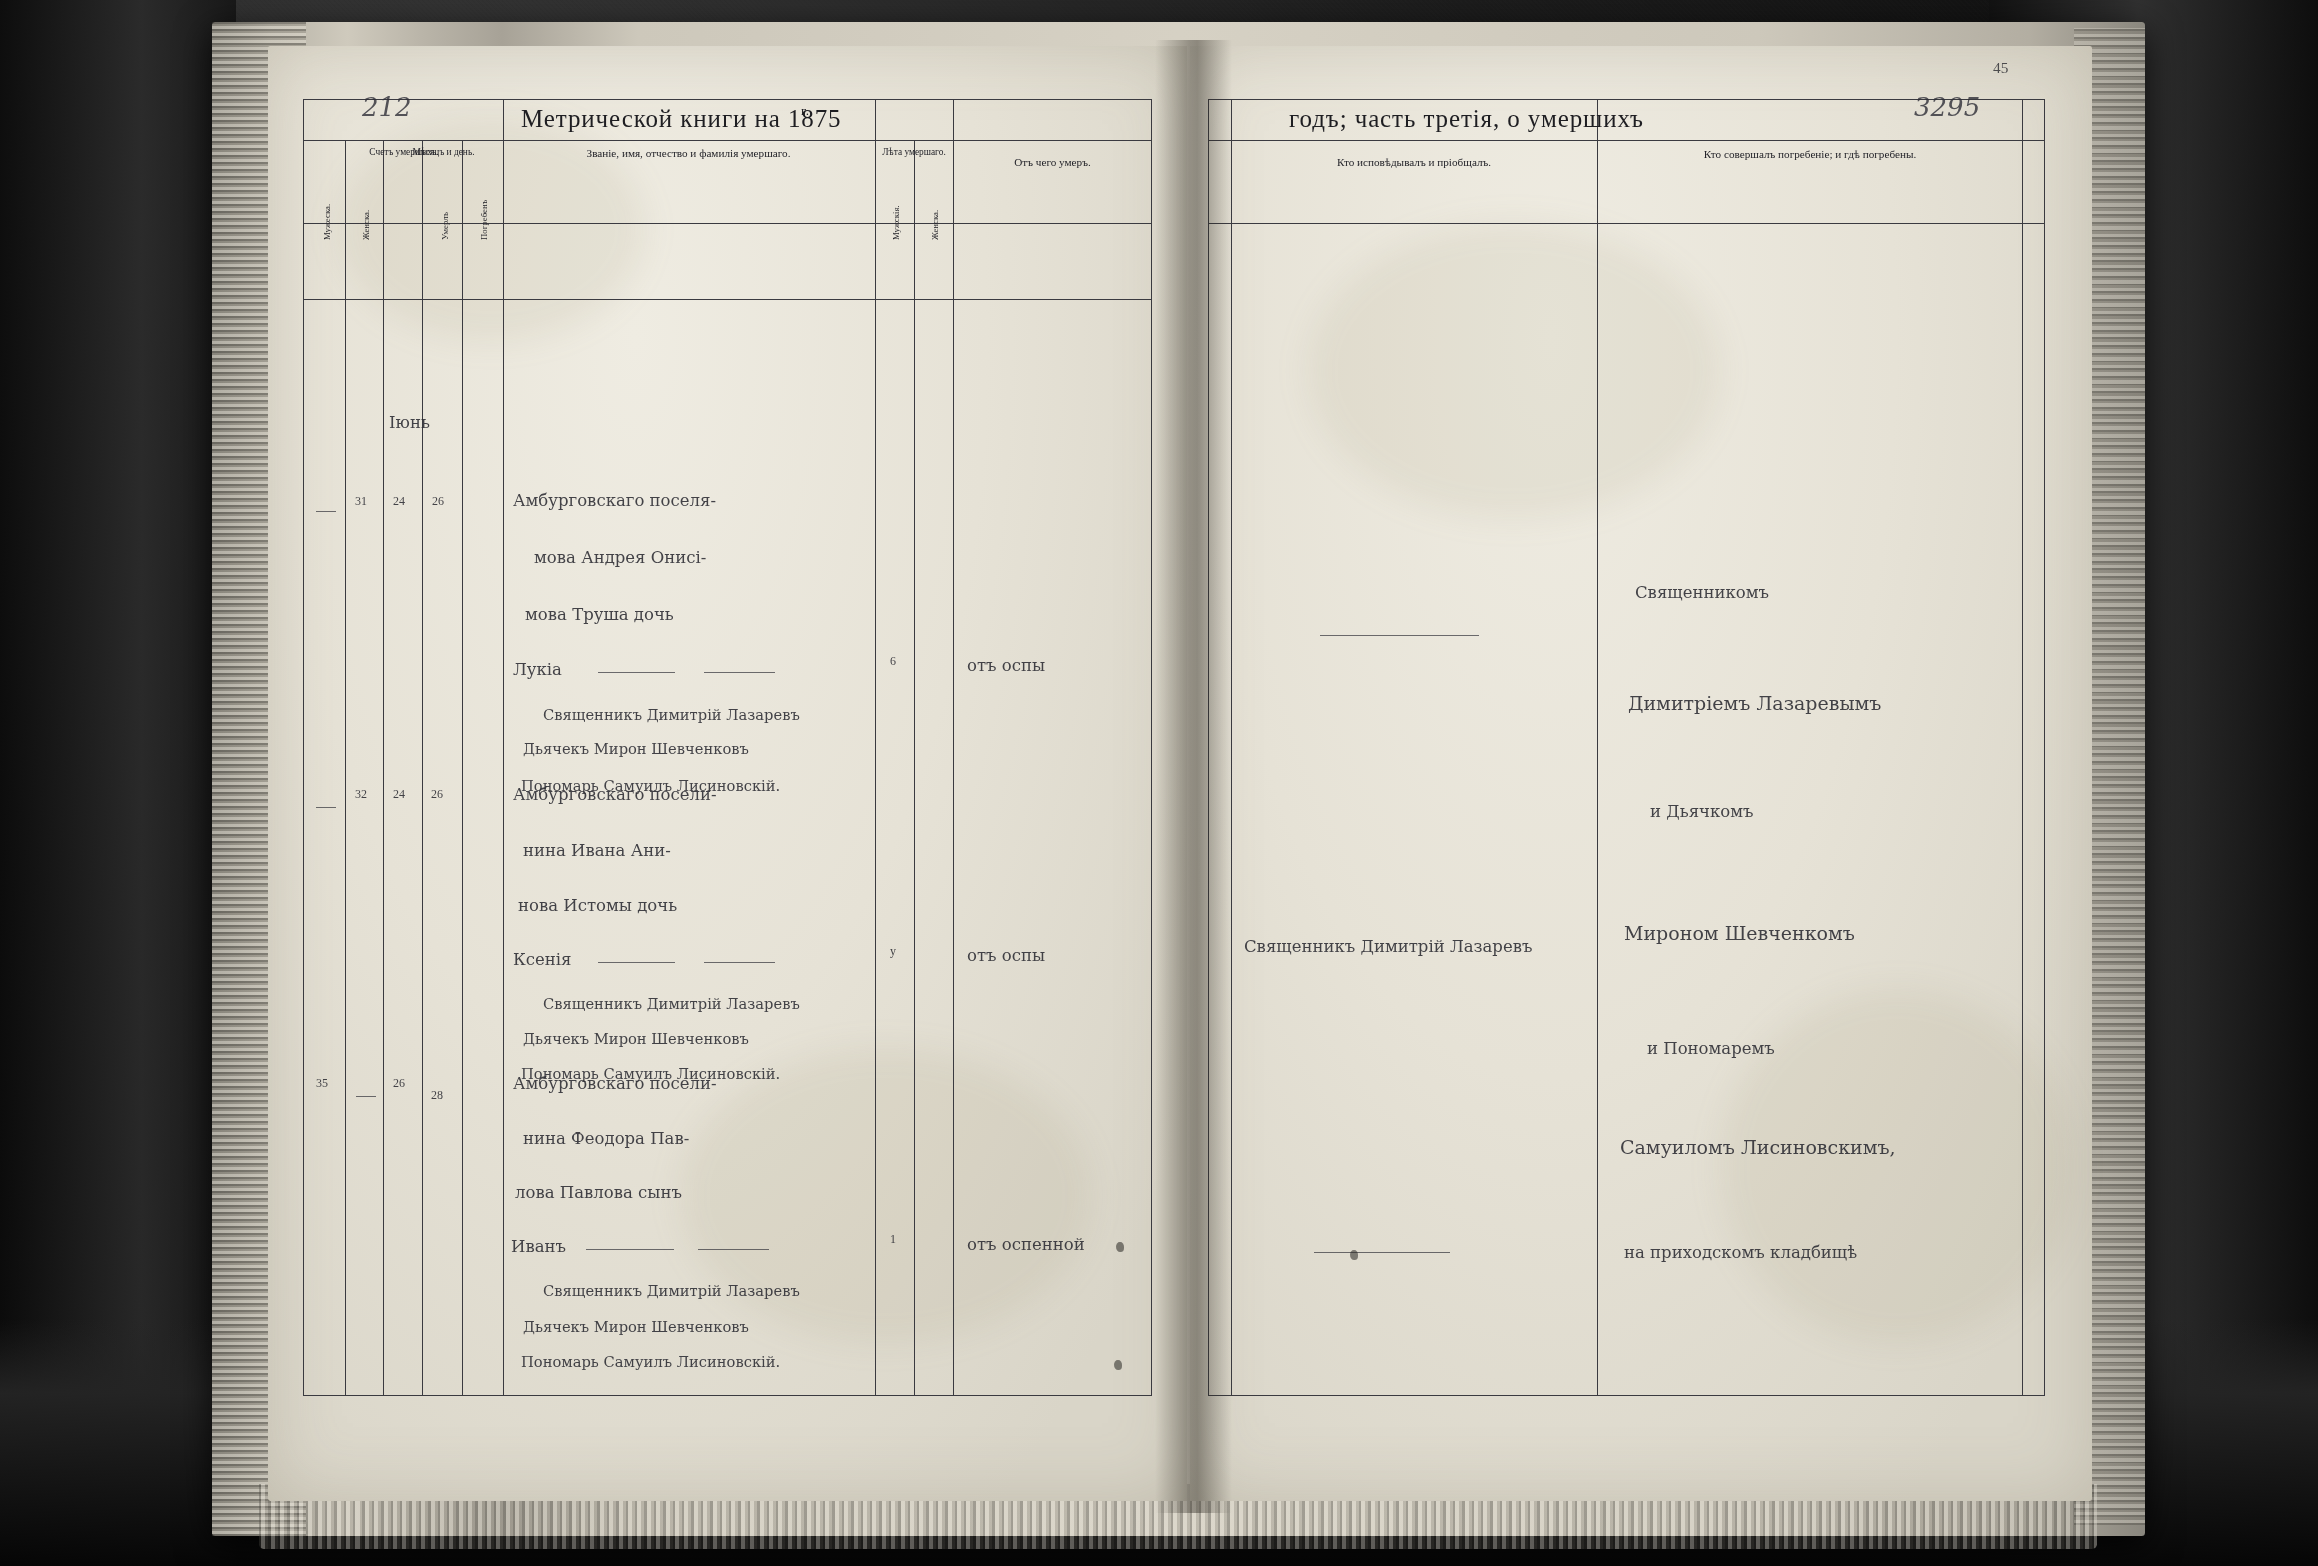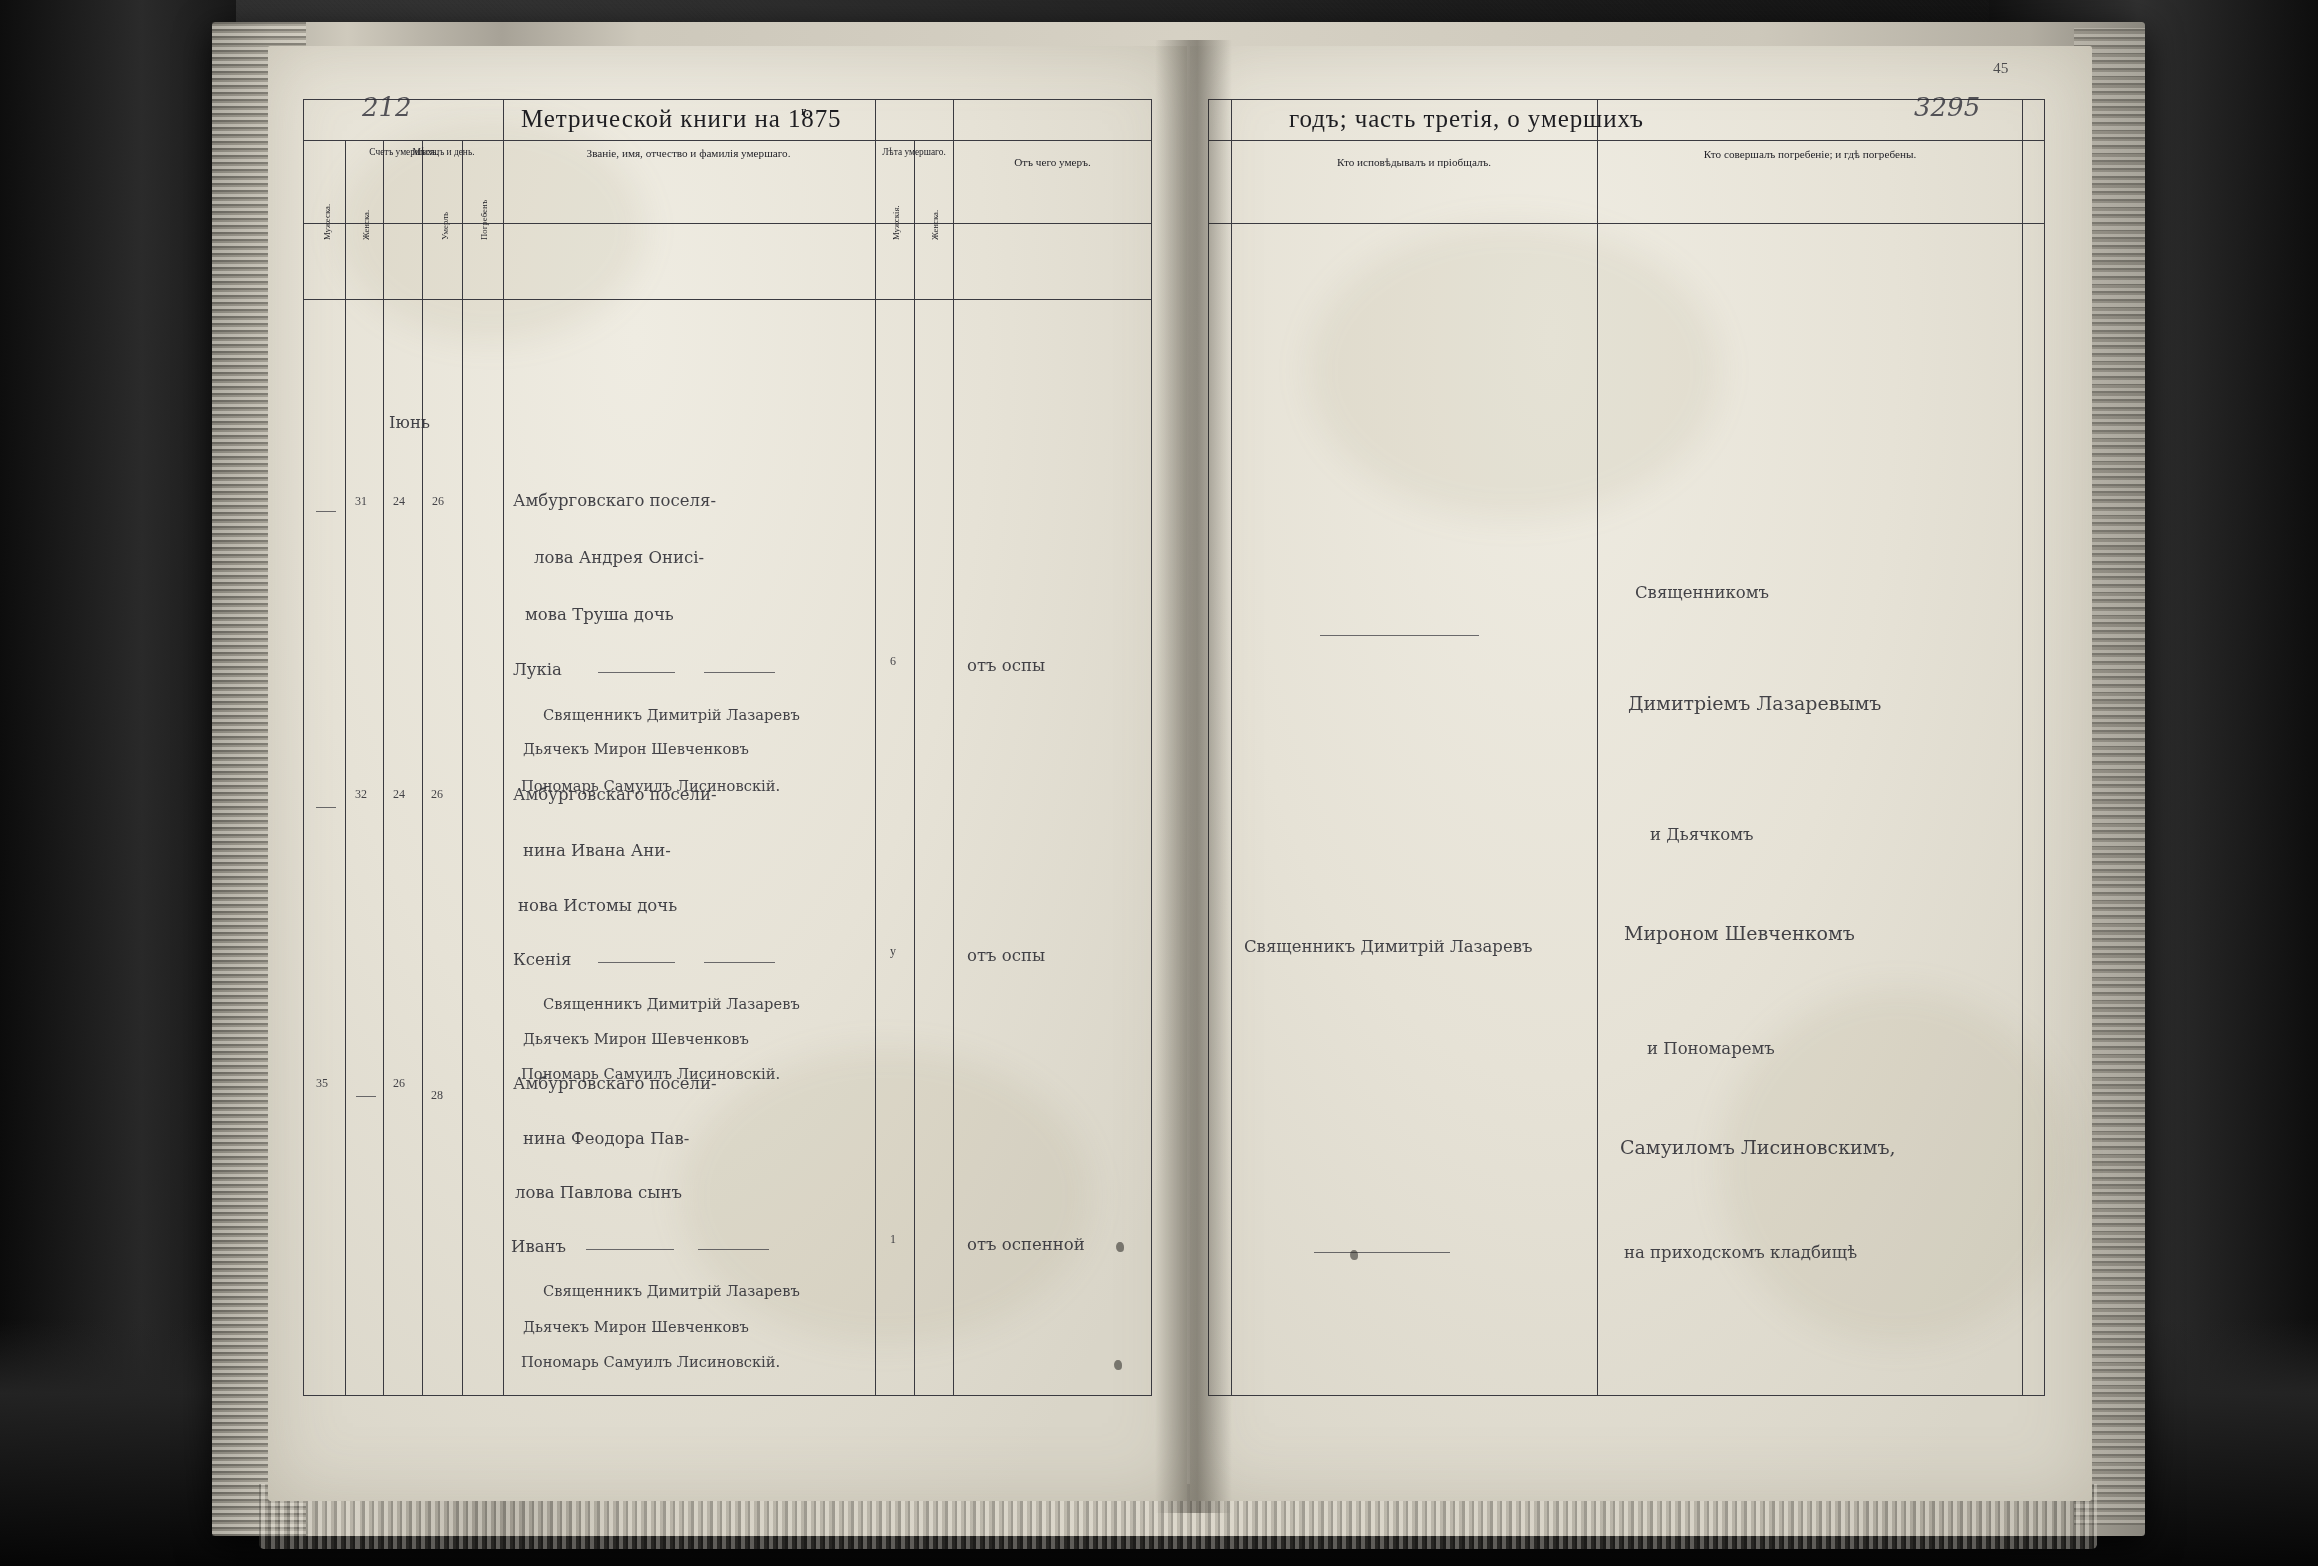--- a/index.html
+++ b/index.html
@@ -145,21 +145,21 @@
       <div class="hw m" style="left:121px;top:367px;">Іюнь</div>
 
       <div>
         <div class="hw num" style="left:53px;top:448px;"></div>
         <div class="dash" style="left:48px;top:465px;width:20px;"></div>
         <div class="hw num" style="left:87px;top:448px;">31</div>
         <div class="hw num" style="left:125px;top:448px;">24</div>
         <div class="hw num" style="left:164px;top:448px;">26</div>
 
         <div class="hw m" style="left:245px;top:445px;">Амбурговскаго поселя-</div>
-        <div class="hw m" style="left:266px;top:502px;">лова Андрея Онисі-</div>
+        <div class="hw m" style="left:266px;top:502px;">мова Андрея Онисі-</div>
         <div class="hw m" style="left:257px;top:559px;">мова Труша дочь</div>
         <div class="hw m" style="left:245px;top:614px;">Лукіа</div>
         <div class="dash" style="left:330px;top:626px;width:77px;"></div>
         <div class="dash" style="left:436px;top:626px;width:71px;"></div>
         <div class="hw num" style="left:622px;top:608px;">6</div>
         <div class="hw m" style="left:699px;top:610px;">отъ оспы</div>
 
         <div class="hw s" style="left:275px;top:660px;">Священникъ Димитрій Лазаревъ</div>
         <div class="hw s" style="left:255px;top:694px;">Дьячекъ Мирон Шевченковъ</div>
         <div class="hw s" style="left:253px;top:731px;">Пономарь Самуилъ Лисиновскій.</div>
@@ -237,21 +237,21 @@
         <span>Кто совершалъ погребеніе; и гдѣ погребены.</span>
       </div>
 
       <div class="dash" style="left:130px;top:589px;width:159px;"></div>
       <div class="hw m" style="left:54px;top:891px;">Священникъ Димитрій Лазаревъ</div>
       <div class="dash" style="left:124px;top:1206px;width:136px;"></div>
       <div class="blot" style="left:160px;top:1204px;"></div>
 
       <div class="hw m" style="left:445px;top:537px;">Священникомъ</div>
       <div class="hw l" style="left:438px;top:646px;">Димитріемъ Лазаревымъ</div>
-      <div class="hw m" style="left:460px;top:779px;text-align:right;">и Дьячкомъ</div>
+      <div class="hw m" style="left:460px;top:756px;text-align:right;">и Дьячкомъ</div>
       <div class="hw l" style="left:434px;top:876px;">Мироном Шевченкомъ</div>
       <div class="hw m" style="left:457px;top:993px;">и Пономаремъ</div>
       <div class="hw l" style="left:430px;top:1090px;">Самуиломъ Лисиновскимъ,</div>
       <div class="hw m" style="left:434px;top:1197px;">на приходскомъ кладбищѣ</div>
 
       <div class="folio" style="left:803px;top:13px;">45</div>
       <div class="stamp pencil" style="left:724px;top:46px;">3295</div>
     </div>
 
     <div class="gutter"></div>

